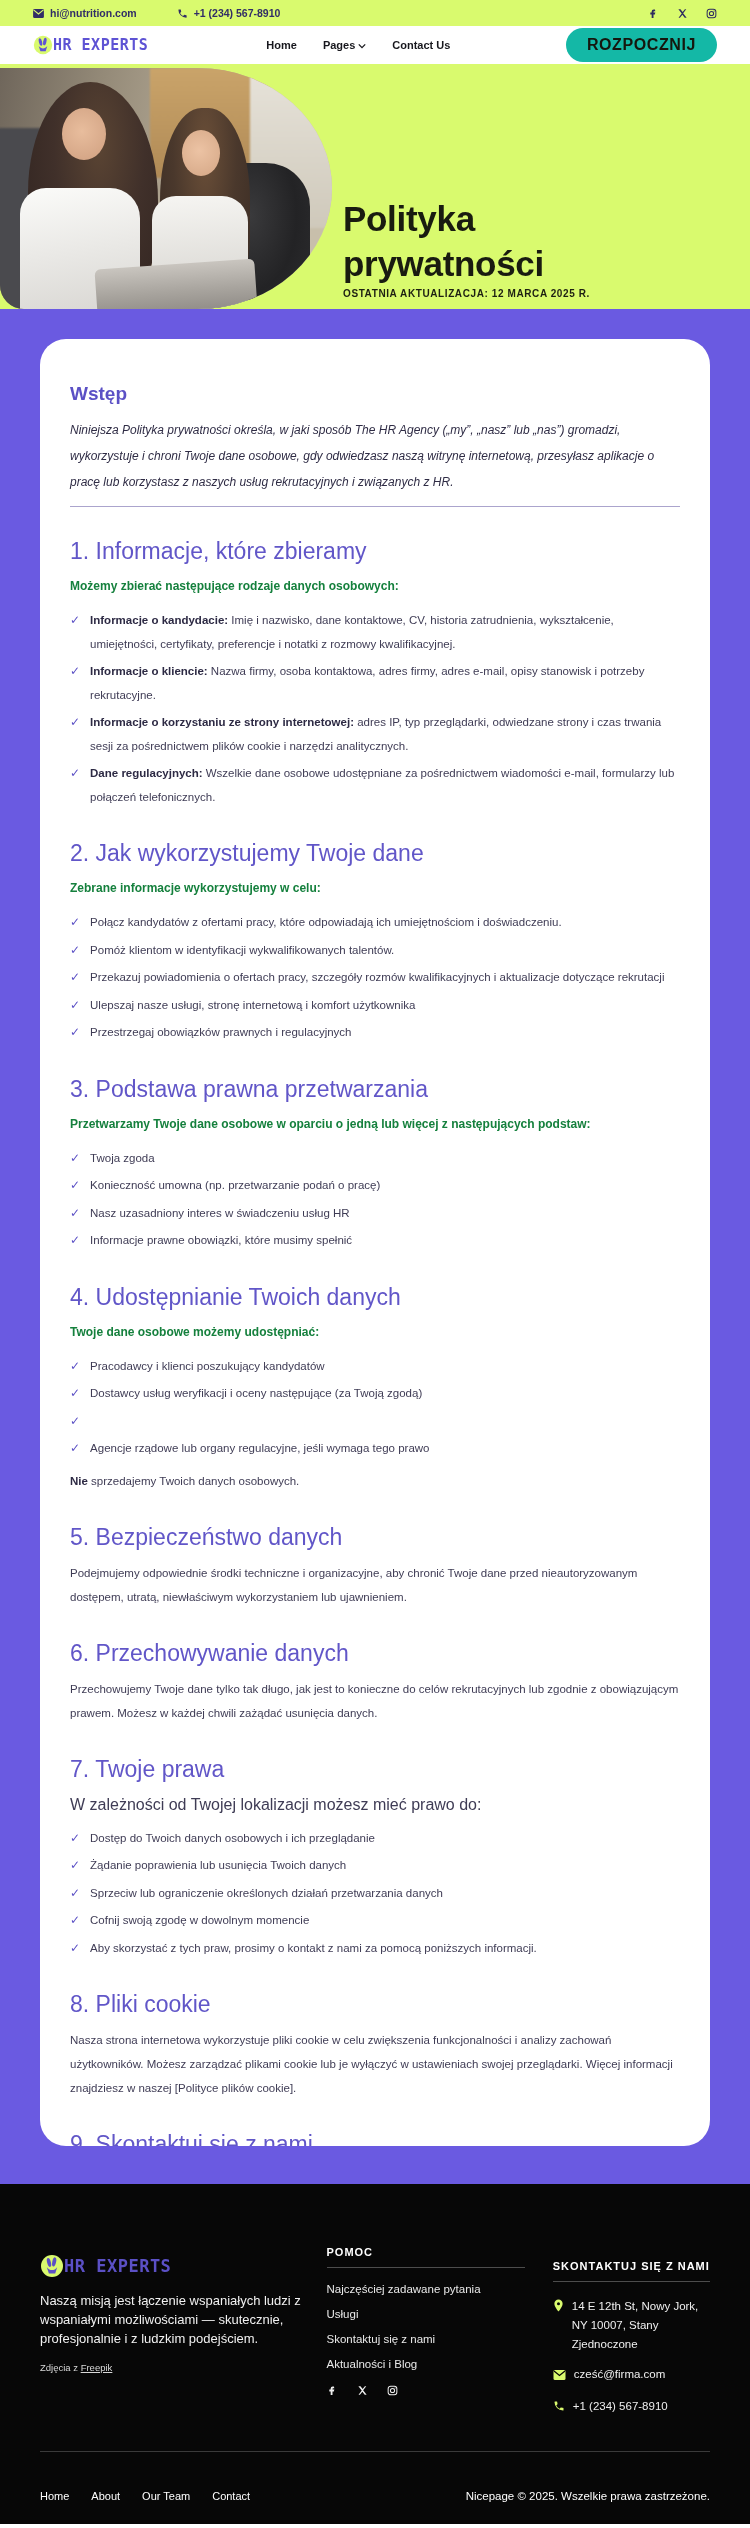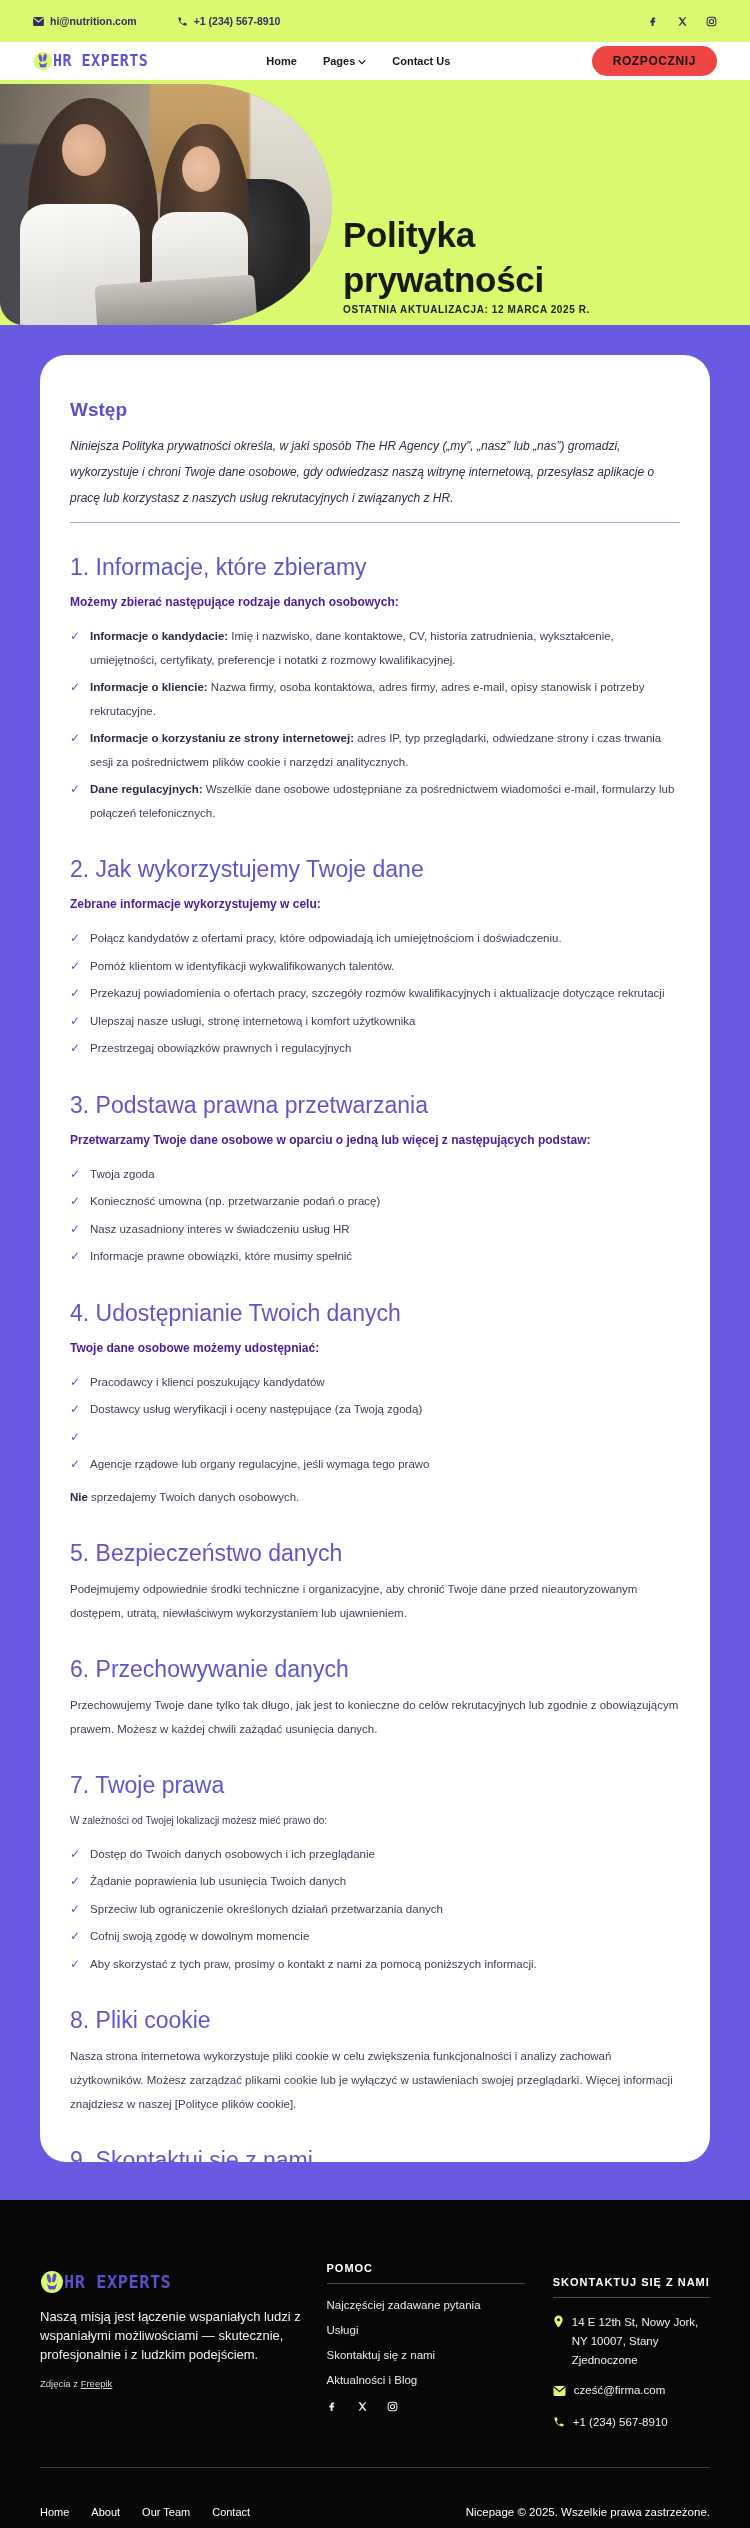--- a/index.html
+++ b/index.html
@@ -3,53 +3,53 @@
 <meta charset="utf-8">
 <style>
   * { box-sizing: border-box; }
   html,body { margin:0; padding:0; }
   body {
     width:750px; height:2528px; overflow:hidden;
     font-family:"Liberation Sans","DejaVu Sans",sans-serif;
     background:#ffffff;
   }
   
-  .topbar{height:42px;background:#d9fa6e;display:flex;align-items:center;justify-content:space-between;padding:0 33px;}
+  .topbar{height:26px;background:#d9fa6e;display:flex;align-items:center;justify-content:space-between;padding:0 33px;}
   .tb-left{display:flex;align-items:center;gap:40px;}
   .tb-item{display:flex;align-items:center;gap:6px;font-size:10.5px;font-weight:700;color:#312d66;cursor:pointer;}
   .tb-item svg{display:block;}
   .tb-social{display:flex;align-items:center;gap:17px;color:#2e2b5f;}
   .soc{width:12px;height:12px;display:flex;align-items:center;justify-content:center;cursor:pointer;}
   .soc svg{width:11px;height:11px;display:block;}
   
   .nav{height:38px;background:#ffffff;display:flex;align-items:center;padding:0 33px;}
   .brand{display:flex;align-items:center;gap:0;cursor:pointer;}
   .brand svg{display:block;}
   .brand-text{font-family:"DejaVu Sans Mono","Liberation Mono",monospace;font-weight:700;font-size:15px;letter-spacing:.5px;color:#5e53d4;}
   .nav-menu{display:flex;align-items:center;gap:26px;margin-left:118px;}
   .nav-link{font-size:11px;font-weight:600;color:#17171d;cursor:pointer;display:flex;align-items:center;gap:3px;}
-  .nav-cta{margin-left:auto;background:#ef4444;border:none;border-radius:17px;padding:8px 21px;font-family:inherit;font-size:12px;font-weight:700;letter-spacing:.6px;color:#15170e;cursor:pointer;}
+  .nav-cta{margin-left:auto;background:#14b8a6;border:none;border-radius:17px;padding:8px 21px;font-family:inherit;font-size:16px;font-weight:700;letter-spacing:.6px;color:#15170e;cursor:pointer;}
   
   .hero{height:245px;background:#d9fa6e;position:relative;overflow:hidden;}
   .hero-photo{position:absolute;left:0;top:4px;width:332px;height:241px;overflow:hidden;
     border-radius:0 135px 135px 24px / 0 121px 121px 24px;
     background:linear-gradient(100deg,#6f665b 0%,#948a78 28%,#b3a894 55%,#c8bfab 82%);}
   .hp{position:absolute;}
   .hero-text{position:absolute;left:343px;top:132px;}
   .hero-title{margin:0;font-size:35px;line-height:45px;font-weight:700;color:#191b10;letter-spacing:-.3px;}
   .hero-updated{margin:2px 0 0;font-size:10px;font-weight:700;letter-spacing:.6px;color:#1d1f12;}
   
   .policy-wrap{height:1875px;background:#6a5ae1;padding:30px 40px 0;}
   .card{background:#ffffff;border-radius:26px;width:670px;height:1807px;padding:44px 30px 26px 30px;overflow:hidden;}
   .intro-h{margin:0 0 12px;font-size:19px;font-weight:600;color:#5b50c5;}
   .intro{margin:0 0 11px;font-style:italic;font-size:12px;line-height:26px;color:#2f2c45;}
   .divider{border:none;border-top:1px solid #aba4cd;margin:11px 0 0;}
   .psec .sec-h{margin:30px 0 10px;font-size:23px;line-height:28px;font-weight:500;color:#6156c8;}
-  .lead{margin:0 0 11px;font-size:10px;line-height:23px;color:#3f3c55;}
-  .lead.bold{font-weight:700;color:#4c1d95;font-size:12px;}
+  .lead{margin:0 0 11px;font-size:16px;line-height:23px;color:#3f3c55;}
+  .lead.bold{font-weight:700;color:#15803d;font-size:12px;}
   .checklist{list-style:none;margin:0;padding:0;}
   .check-item{display:flex;gap:10px;margin:0 0 4px;font-size:11.5px;line-height:23.5px;color:#3f3c55;}
   .check{color:#5b50c5;font-weight:700;font-size:12px;line-height:23.5px;flex:0 0 auto;}
   .li-text b{color:#2d2a44;}
   .note{margin:8px 0 0;font-size:11.5px;line-height:24px;color:#3f3c55;}
   .note b{color:#2d2a44;}
   .body-p{margin:0 0 6px;font-size:11.5px;line-height:24px;color:#3f3c55;}
   
   .footer{height:340px;background:#070707;color:#ffffff;padding:62px 40px 0;}
   .f-cols{display:flex;}

